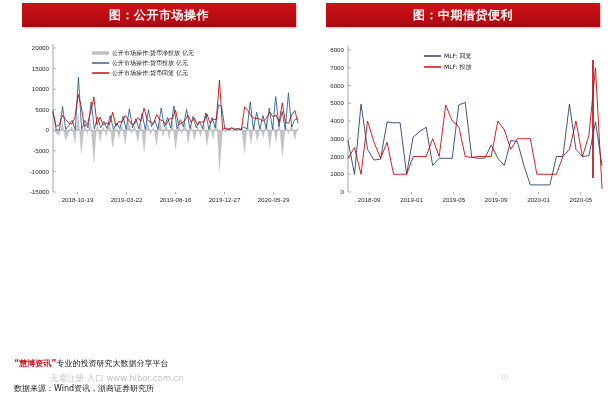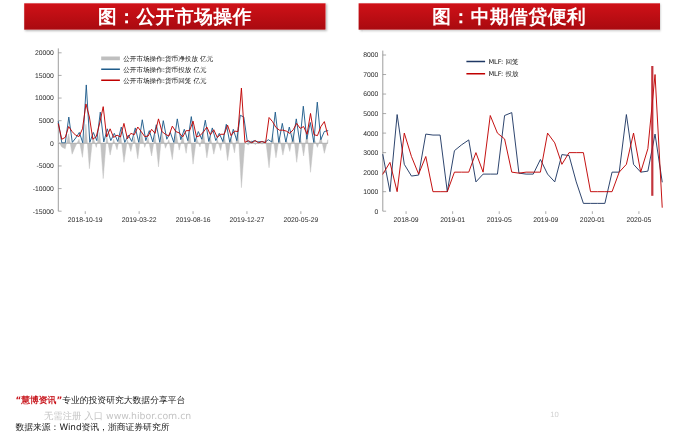--- a/index.html
+++ b/index.html
@@ -17,21 +17,21 @@
   .panel.left{left:8px;width:296px;}
   .panel.right{left:312px;width:296px;text-align:right;}
 
   .title-bar{
     position:absolute;left:14px;right:8px;top:3px;height:24px;
     background:linear-gradient(180deg,#cf1118 0%,#bb0d13 55%,#a90a10 100%);
     box-shadow:1px 1px 2px rgba(0,0,0,.28);
     display:flex;align-items:center;justify-content:center;
   }
   .title-bar .t{
-    color:#fff;font-size:17px;font-weight:bold;letter-spacing:.5px;
+    color:#fff;font-size:12px;font-weight:bold;letter-spacing:.5px;
     font-family:"DejaVu Sans","Liberation Sans",sans-serif;
   }
 
   .plot{position:absolute;left:0;top:34px;width:296px;height:178px;}
   .plot svg{display:block;}
 
   .axis-text{font-size:6.2px;fill:#2b2b2b;font-family:"Liberation Sans",sans-serif;}
   .axis-text.r{text-anchor:end;}
   .axis-text.c{text-anchor:middle;}
   .legend-text{font-size:6px;fill:#111;font-family:"DejaVu Sans",sans-serif;}
@@ -50,21 +50,21 @@
   }
 
   
   #footer{position:absolute;left:0;top:352px;width:516px;height:48px;}
   .foot-line{position:absolute;left:14px;font-size:8px;color:#1a1a1a;
     font-family:"DejaVu Sans","Liberation Sans",sans-serif;white-space:nowrap;}
   .foot-line.l1{top:6px;}
   .foot-line.l2{top:31px;}
   .brand{color:#c8161d;font-weight:bold;}
   .foot-watermark{
-    position:absolute;left:16px;top:21px;font-size:8.5px;
+    position:absolute;left:26px;top:21px;font-size:8.5px;
     color:rgba(120,120,120,.45);white-space:nowrap;
     font-family:"DejaVu Sans","Liberation Sans",sans-serif;
     padding-left:24px;
   }
   .page-num{
     position:absolute;right:8px;top:22px;font-size:7px;
     color:rgba(170,170,170,.55);font-family:"Liberation Sans",sans-serif;
   }
   #sidebar-rule{
     position:absolute;right:22px;top:60px;width:1.6px;height:118px;

